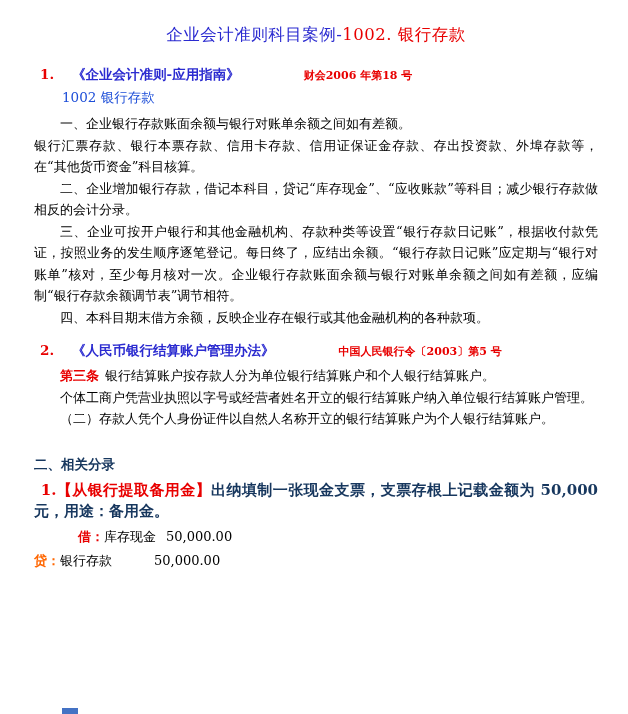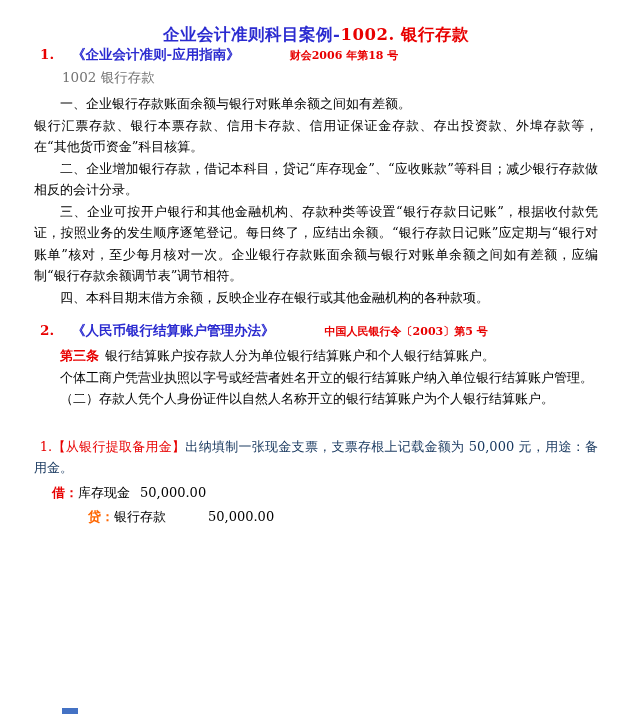--- a/index.html
+++ b/index.html
@@ -10,81 +10,82 @@
     position: relative;
     overflow: hidden;
     font-family: "DejaVu Serif", "Liberation Serif", serif;
     color: #000000;
   }
   .page { padding: 24px 30px 0 34px; }
 
   .doc-title {
     text-align: center;
     font-size: 16.5px;
-    font-weight: bold;
+    font-weight: normal;
     letter-spacing: 0.5px;
+    margin-bottom: 20px;
     white-space: nowrap;
   }
   .t-blue { color: #2b2bd0; }
   .t-red  { color: #e80000; }
 
   .sec-heading {
     color: #17375e;
     font-weight: bold;
     font-size: 13.5px;
     margin-bottom: 6px;
   }
 
   .ref-line {
     font-size: 13.5px;
     font-weight: bold;
     margin: 0 0 5px 6px;
     white-space: nowrap;
   }
   .ref-num   { color: #e80000; margin-right: 1px; }
   .ref-title { color: #2b2bd0; margin-left: 17px; }
-  .ref-doc   { color: #e80000; font-size: 11px; margin-left: 2px; padding-left: 48px; }
+  .ref-doc   { color: #e80000; font-size: 11px; margin-left: 16px; padding-left: 48px; }
 
   .subject {
-    color: #737373;
+    color: #1d4ed8;
     font-size: 13.5px;
     margin: 0 0 6px 28px;
   }
 
   p.body {
     font-size: 13px;
     line-height: 21.5px;
     text-align: justify;
   }
   .ind2  { text-indent: 2em; }
   .ind25 { text-indent: 2.5em; }
 
   .article-label { color: #e80000; font-weight: bold; margin-right: 6px; }
 
   .gap-lg { height: 14px; }
   .gap-md { height: 12px; }
 
   .entry-desc {
-    font-size: 13px;
+    font-size: 15px;
     line-height: 21.5px;
-    font-weight: normal;
+    font-weight: bold;
     text-indent: 0.45em;
     text-align: justify;
   }
   .entry-num  { color: #e80000; }
   .entry-tag  { color: #e80000; }
   .entry-text { color: #17375e; }
 
   .journal {
     font-size: 13px;
     line-height: 24px;
     white-space: nowrap;
   }
-  .journal.debit  { margin-left: 18px; margin-top: 2px; }
-  .journal.credit { margin-left: 54px; }
+  .journal.debit  { margin-left: 44px; margin-top: 2px; }
+  .journal.credit { }
   .debit-label  { color: #e80000; font-weight: bold; }
   .credit-label { color: #ff6600; font-weight: bold; }
   .acct { color: #000; }
   .amt-debit  { margin-left: 10px; }
   .amt-credit { margin-left: 42px; }
 
   .bottom-artifact {
     position: absolute;
     left: 62px;
     bottom: 0;
@@ -115,20 +116,21 @@
 
   <div class="ref-line"><span class="ref-num">2.</span><span class="ref-title">《人民币银行结算账户管理办法》</span><span class="ref-doc">中国人民银行令〔2003〕第5 号</span></div>
 
   <p class="body ind2"><span class="article-label">第三条</span><span>银行结算账户按存款人分为单位银行结算账户和个人银行结算账户。</span></p>
   <p class="body ind2">个体工商户凭营业执照以字号或经营者姓名开立的银行结算账户纳入单位银行结算账户管理。</p>
   <p class="body ind2">（二）存款人凭个人身份证件以自然人名称开立的银行结算账户为个人银行结算账户。</p>
 
   <div class="gap-lg"></div>
   <div class="gap-md"></div>
 
+  <div class="sec-heading">二、相关分录</div>
 
   <p class="entry-desc"><span class="entry-num">1.</span><span class="entry-tag">【从银行提取备用金】</span><span class="entry-text">出纳填制一张现金支票，支票存根上记载金额为 50,000 元，用途：备用金。</span></p>
 
   <p class="journal debit"><span class="debit-label">借：</span><span class="acct">库存现金</span><span class="acct amt-debit">50,000.00</span></p>
 
   <p class="journal credit"><span class="credit-label">贷：</span><span class="acct">银行存款</span><span class="acct amt-credit">50,000.00</span></p>
 
 </div>
 
 <div class="bottom-artifact"></div>

